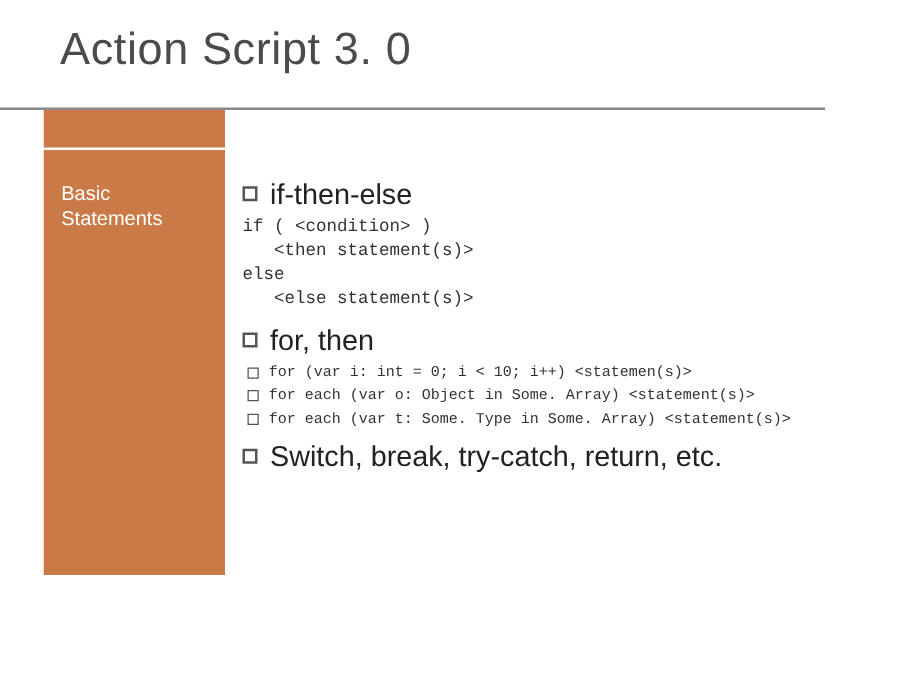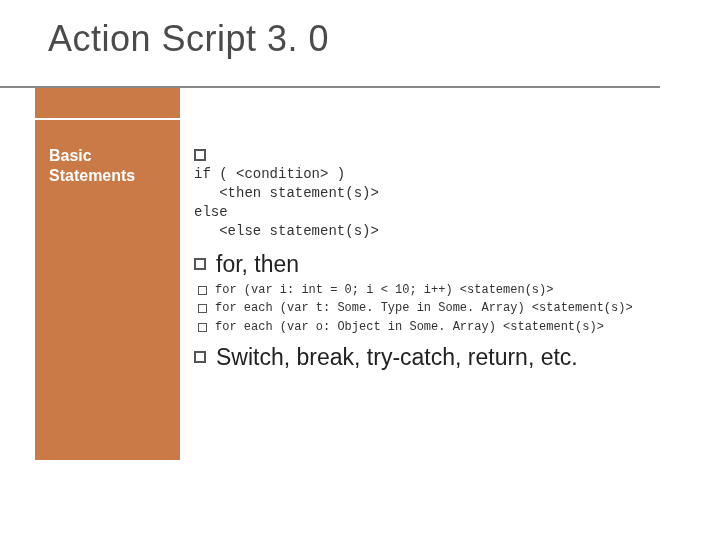--- a/index.html
+++ b/index.html
@@ -3,21 +3,21 @@
 <meta charset="utf-8">
 <style>
   * { margin: 0; padding: 0; box-sizing: border-box; }
   html, body { width: 720px; height: 540px; background: #fff; font-family: Arial, Helvetica, sans-serif; }
   .slide { width: 720px; height: 408px; position: relative; }
   .title-area { padding: 18px 0 8px 48px; }
   .title { font-size: 36px; color: #4b4b4b; font-weight: 400; letter-spacing: 0.5px; }
   .rule { position: absolute; left: 0; top: 86px; width: 660px; height: 2px; background: #888; }
   .accent { position: absolute; left: 35px; top: 88px; width: 145px; height: 30px; background: #c97a46; }
   .body { position: absolute; left: 35px; top: 120px; display: flex; }
-  .sidebar { width: 145px; background: #c97a46; padding: 26px 12px 0 14px; height: 340px; font-weight: bold; }
+  .sidebar { width: 145px; background: #c97a46; padding: 26px 12px 0 14px; height: 340px; }
   .sidebar-text { color: #fff; font-size: 16px; line-height: 1.25; }
   .content { padding: 22px 10px 0 14px; width: 520px; color: #222; }
   .row { display: flex; align-items: flex-start; margin-bottom: 4px; }
   .bullet { width: 12px; height: 12px; border: 2px solid #555; margin-top: 7px; margin-right: 10px; flex: 0 0 auto; }
   .bullet.small { width: 9px; height: 9px; margin-top: 4px; margin-right: 8px; border-width: 1.5px; }
   .h { font-size: 23px; color: #222; }
   .code { font-family: "Courier New", Courier, monospace; font-size: 14px; color: #333; line-height: 1.35; white-space: pre; margin: 4px 0 10px 0; }
   .sub { font-family: "Courier New", Courier, monospace; font-size: 12px; color: #333; line-height: 1.4; }
   .subrow { display: flex; align-items: flex-start; margin: 2px 0 2px 4px; }
   .gap { height: 6px; }
@@ -37,42 +37,43 @@
       <div class="sidebar-text">
         <span>Basic</span><br>
         <span>Statements</span>
       </div>
     </div>
 
     <div class="content">
 
       <div class="row">
         <div class="bullet"></div>
+        <div class="h">if-then-else</div>
       </div>
       <div class="code">if ( &lt;condition&gt; )
    &lt;then statement(s)&gt;
 else
    &lt;else statement(s)&gt;</div>
 
       <div class="row">
         <div class="bullet"></div>
         <div class="h">for, then</div>
       </div>
 
       <div class="subrow">
         <div class="bullet small"></div>
         <div class="sub">for (var i: int = 0; i &lt; 10; i++) &lt;statemen(s)&gt;</div>
       </div>
       <div class="subrow">
         <div class="bullet small"></div>
-        <div class="sub">for each (var t: Some. Type in Some. Array) &lt;statement(s)&gt;</div>
+        <div class="sub">for each (var o: Object in Some. Array) &lt;statement(s)&gt;</div>
       </div>
       <div class="subrow">
         <div class="bullet small"></div>
-        <div class="sub">for each (var o: Object in Some. Array) &lt;statement(s)&gt;</div>
+        <div class="sub">for each (var t: Some. Type in Some. Array) &lt;statement(s)&gt;</div>
       </div>
 
       <div class="gap"></div>
 
       <div class="row">
         <div class="bullet"></div>
         <div class="h">Switch, break, try-catch, return,  etc.</div>
       </div>
 
     </div>

